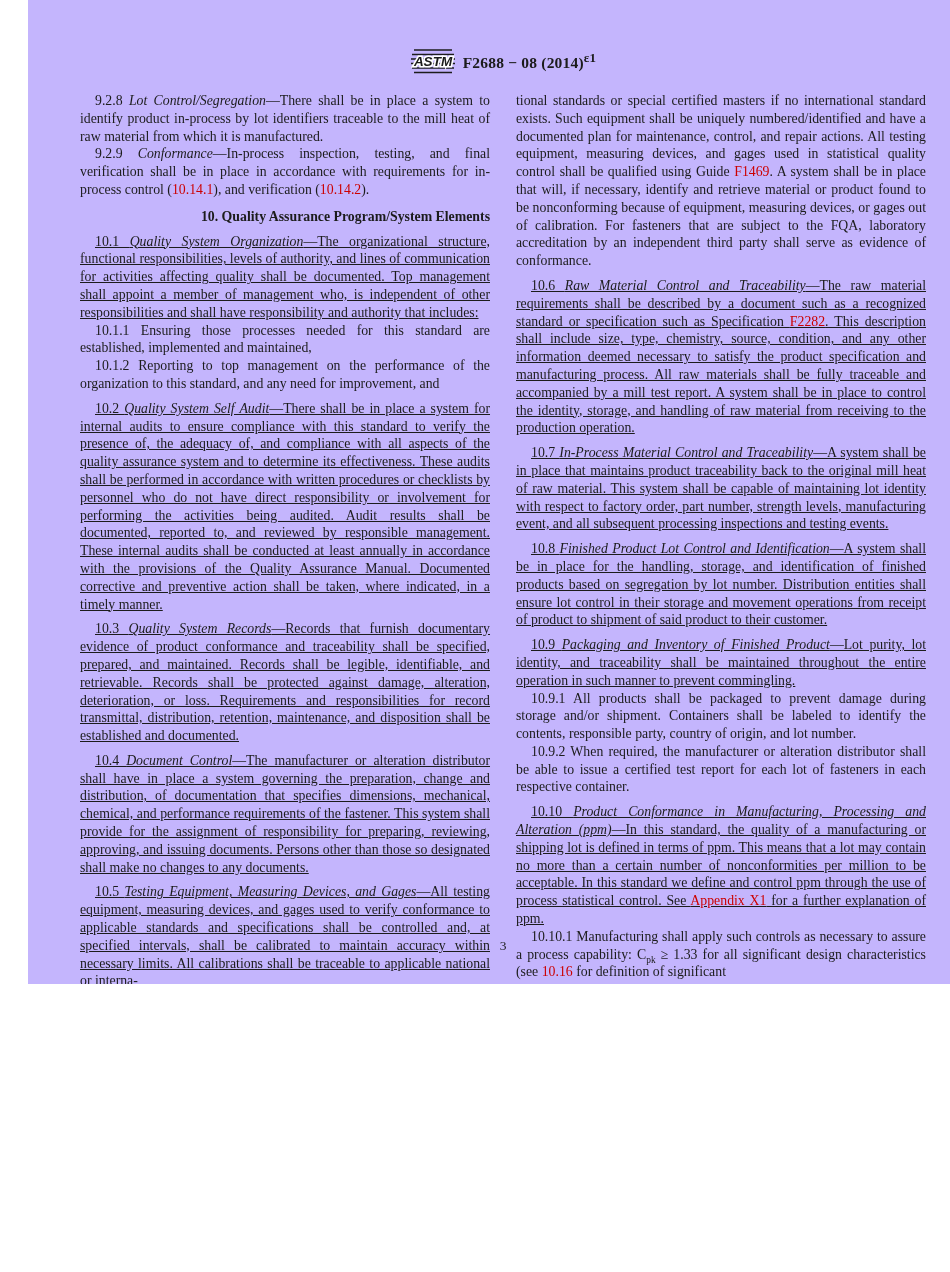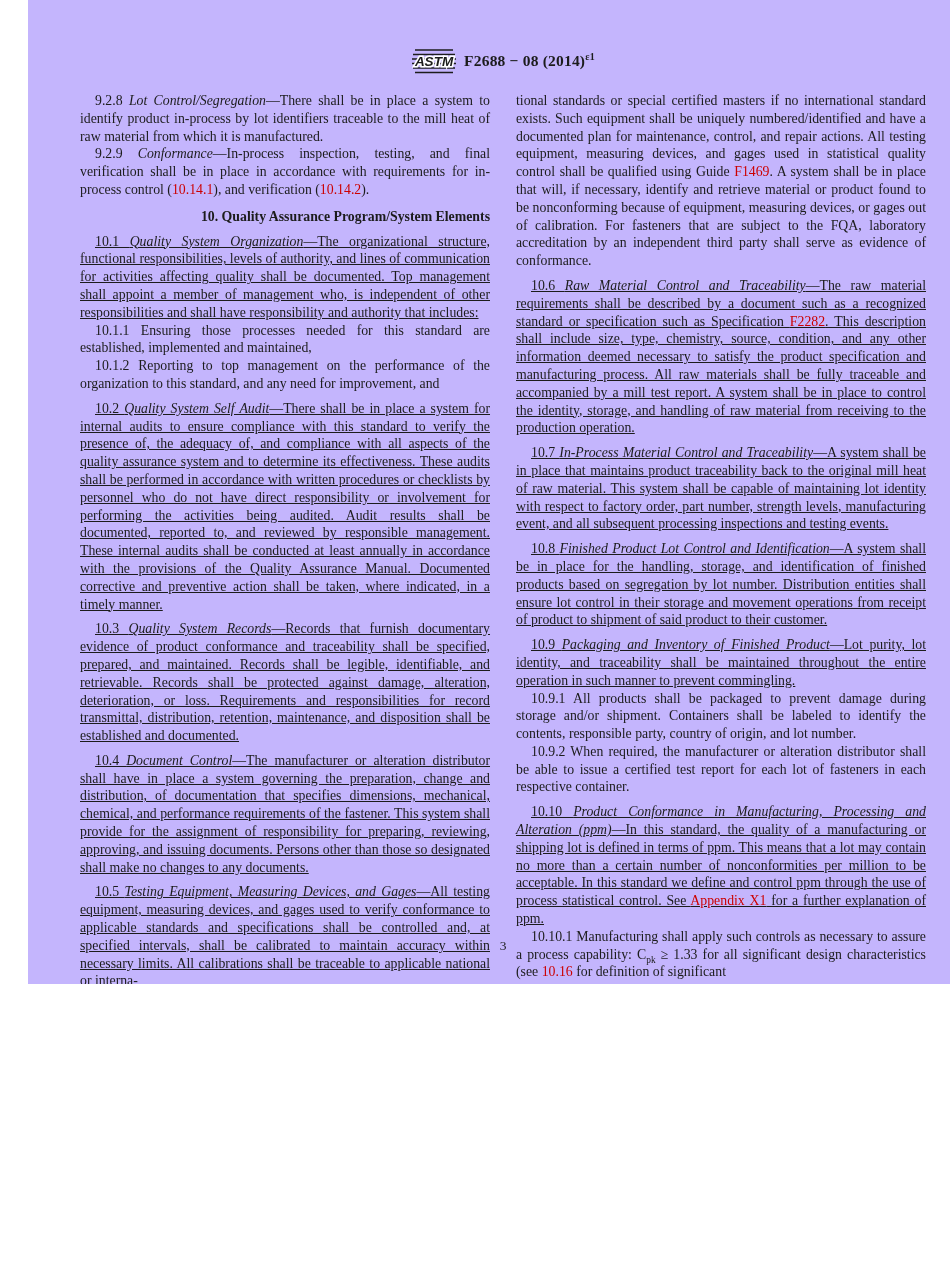--- a/index.html
+++ b/index.html
@@ -23,21 +23,21 @@
     gap: 7px;
     padding-top: 46px;
   }
   .logo-box { width: 46px; height: 30px; flex: 0 0 auto; }
   .designation {
     font-weight: bold;
     font-size: 15.5px;
     letter-spacing: 0.2px;
   }
   .designation sup {
-    font-size: 10px;
+    font-size: 13px;
     font-weight: bold;
   }
   .columns {
     display: flex;
     gap: 26px;
     padding: 16px 52px 0 52px;
   }
   .col {
     flex: 1 1 0;
     font-size: 13.8px;

